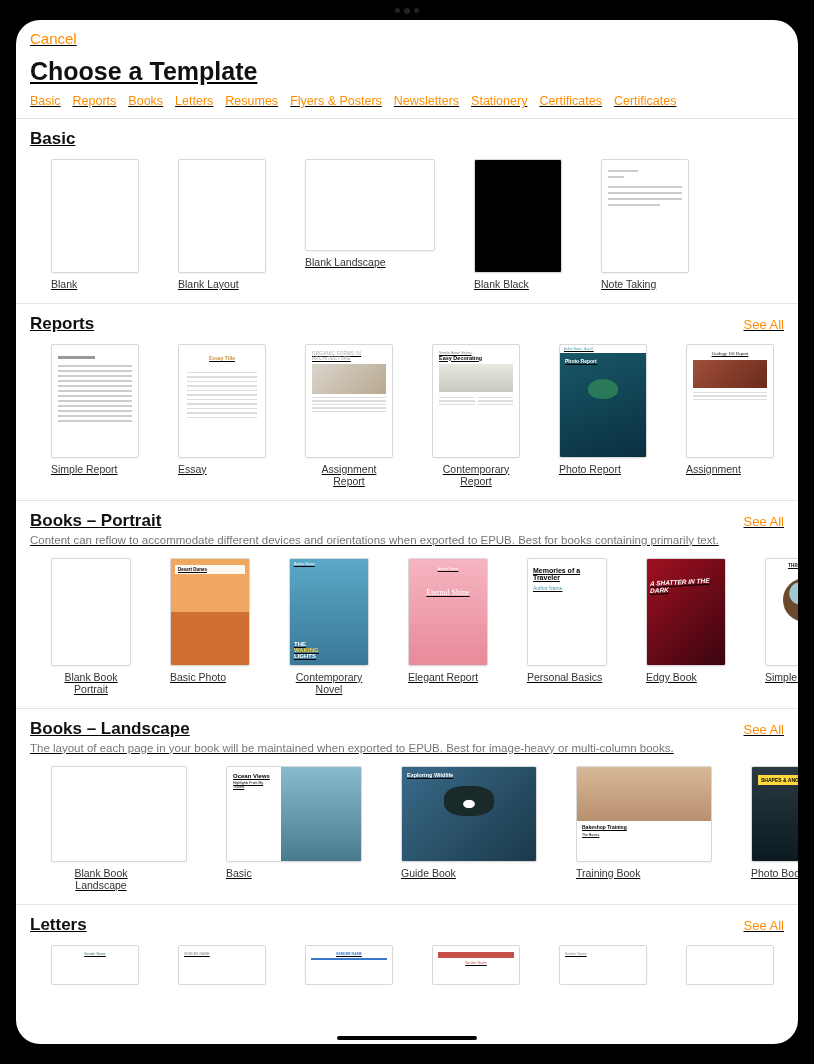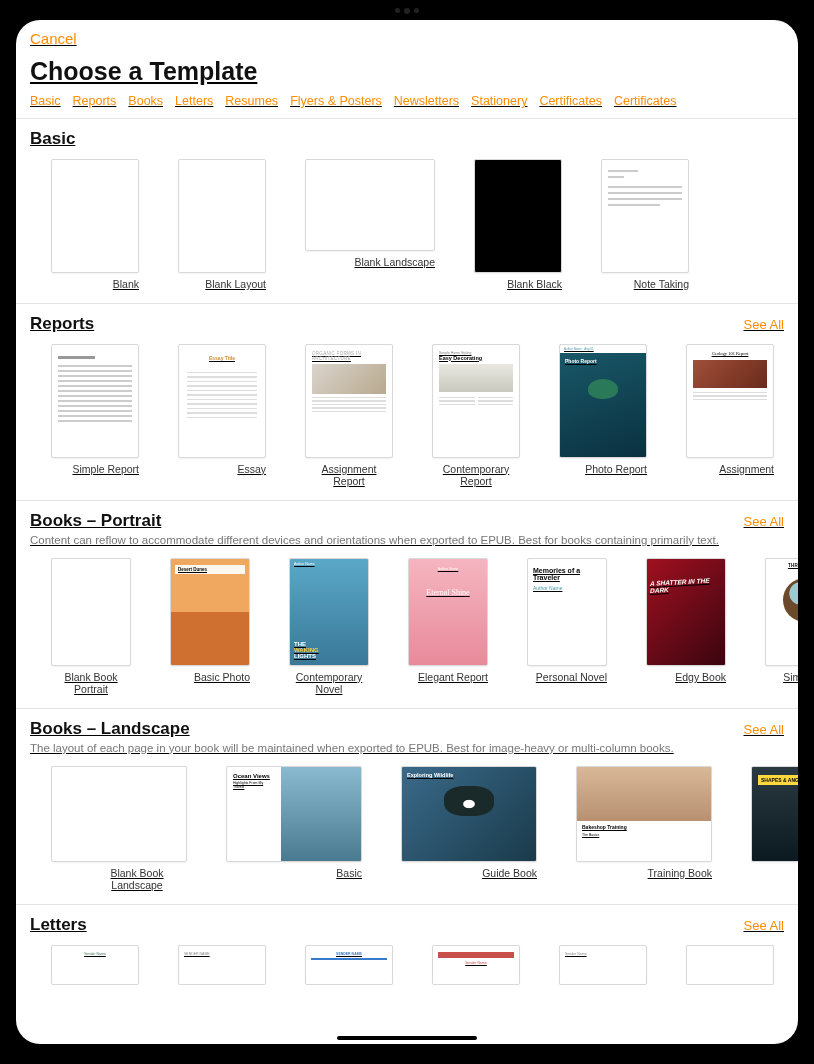--- a/index.html
+++ b/index.html
@@ -83,21 +83,21 @@
   .section-title {
     font-size: 17px; font-weight: 700; color: #111;
   }
   .seeall { color: #ff8c00; font-size: 13px; }
   .section-sub {
     font-size: 11.5px; color: #777; padding: 2px 14px 0 0; line-height: 1.3;
   }
   .row {
     display: flex; gap: 18px; padding: 10px 0 12px 0; overflow: hidden;
   }
-  .item { display: flex; flex-direction: column; align-items: flex-end; padding-left: 21px; }
+  .item { display: flex; flex-direction: column; align-items: flex-start; padding-left: 21px; }
   .thumb {
     background: #fff;
     border: 1px solid #d8d8d8;
     border-radius: 2px;
     box-shadow: 0 1px 2px rgba(0,0,0,0.06);
     flex-shrink: 0;
     position: relative;
     overflow: hidden;
   }
   .thumb.portrait { width: 88px; height: 114px; }
@@ -369,21 +369,21 @@
             <div style="font-size:3.5px;color:#fff;text-align:center">Author Name</div>
             <div class="etxt">Eternal Shine</div>
           </div>
           <div class="caption">Elegant Report</div>
         </div>
         <div class="item">
           <div class="thumb book bk-personal">
             <div class="ptxt">Memories of a Traveler</div>
             <div class="pau">Author Name</div>
           </div>
-          <div class="caption">Personal Novel</div>
+          <div class="caption">Personal Basics</div>
         </div>
         <div class="item">
           <div class="thumb book bk-edgy">
             <div class="edtxt">A SHATTER IN THE DARK</div>
           </div>
           <div class="caption">Edgy Book</div>
         </div>
         <div class="item">
           <div class="thumb book bk-simple">
             <div class="stxt">THREE TALES</div>

